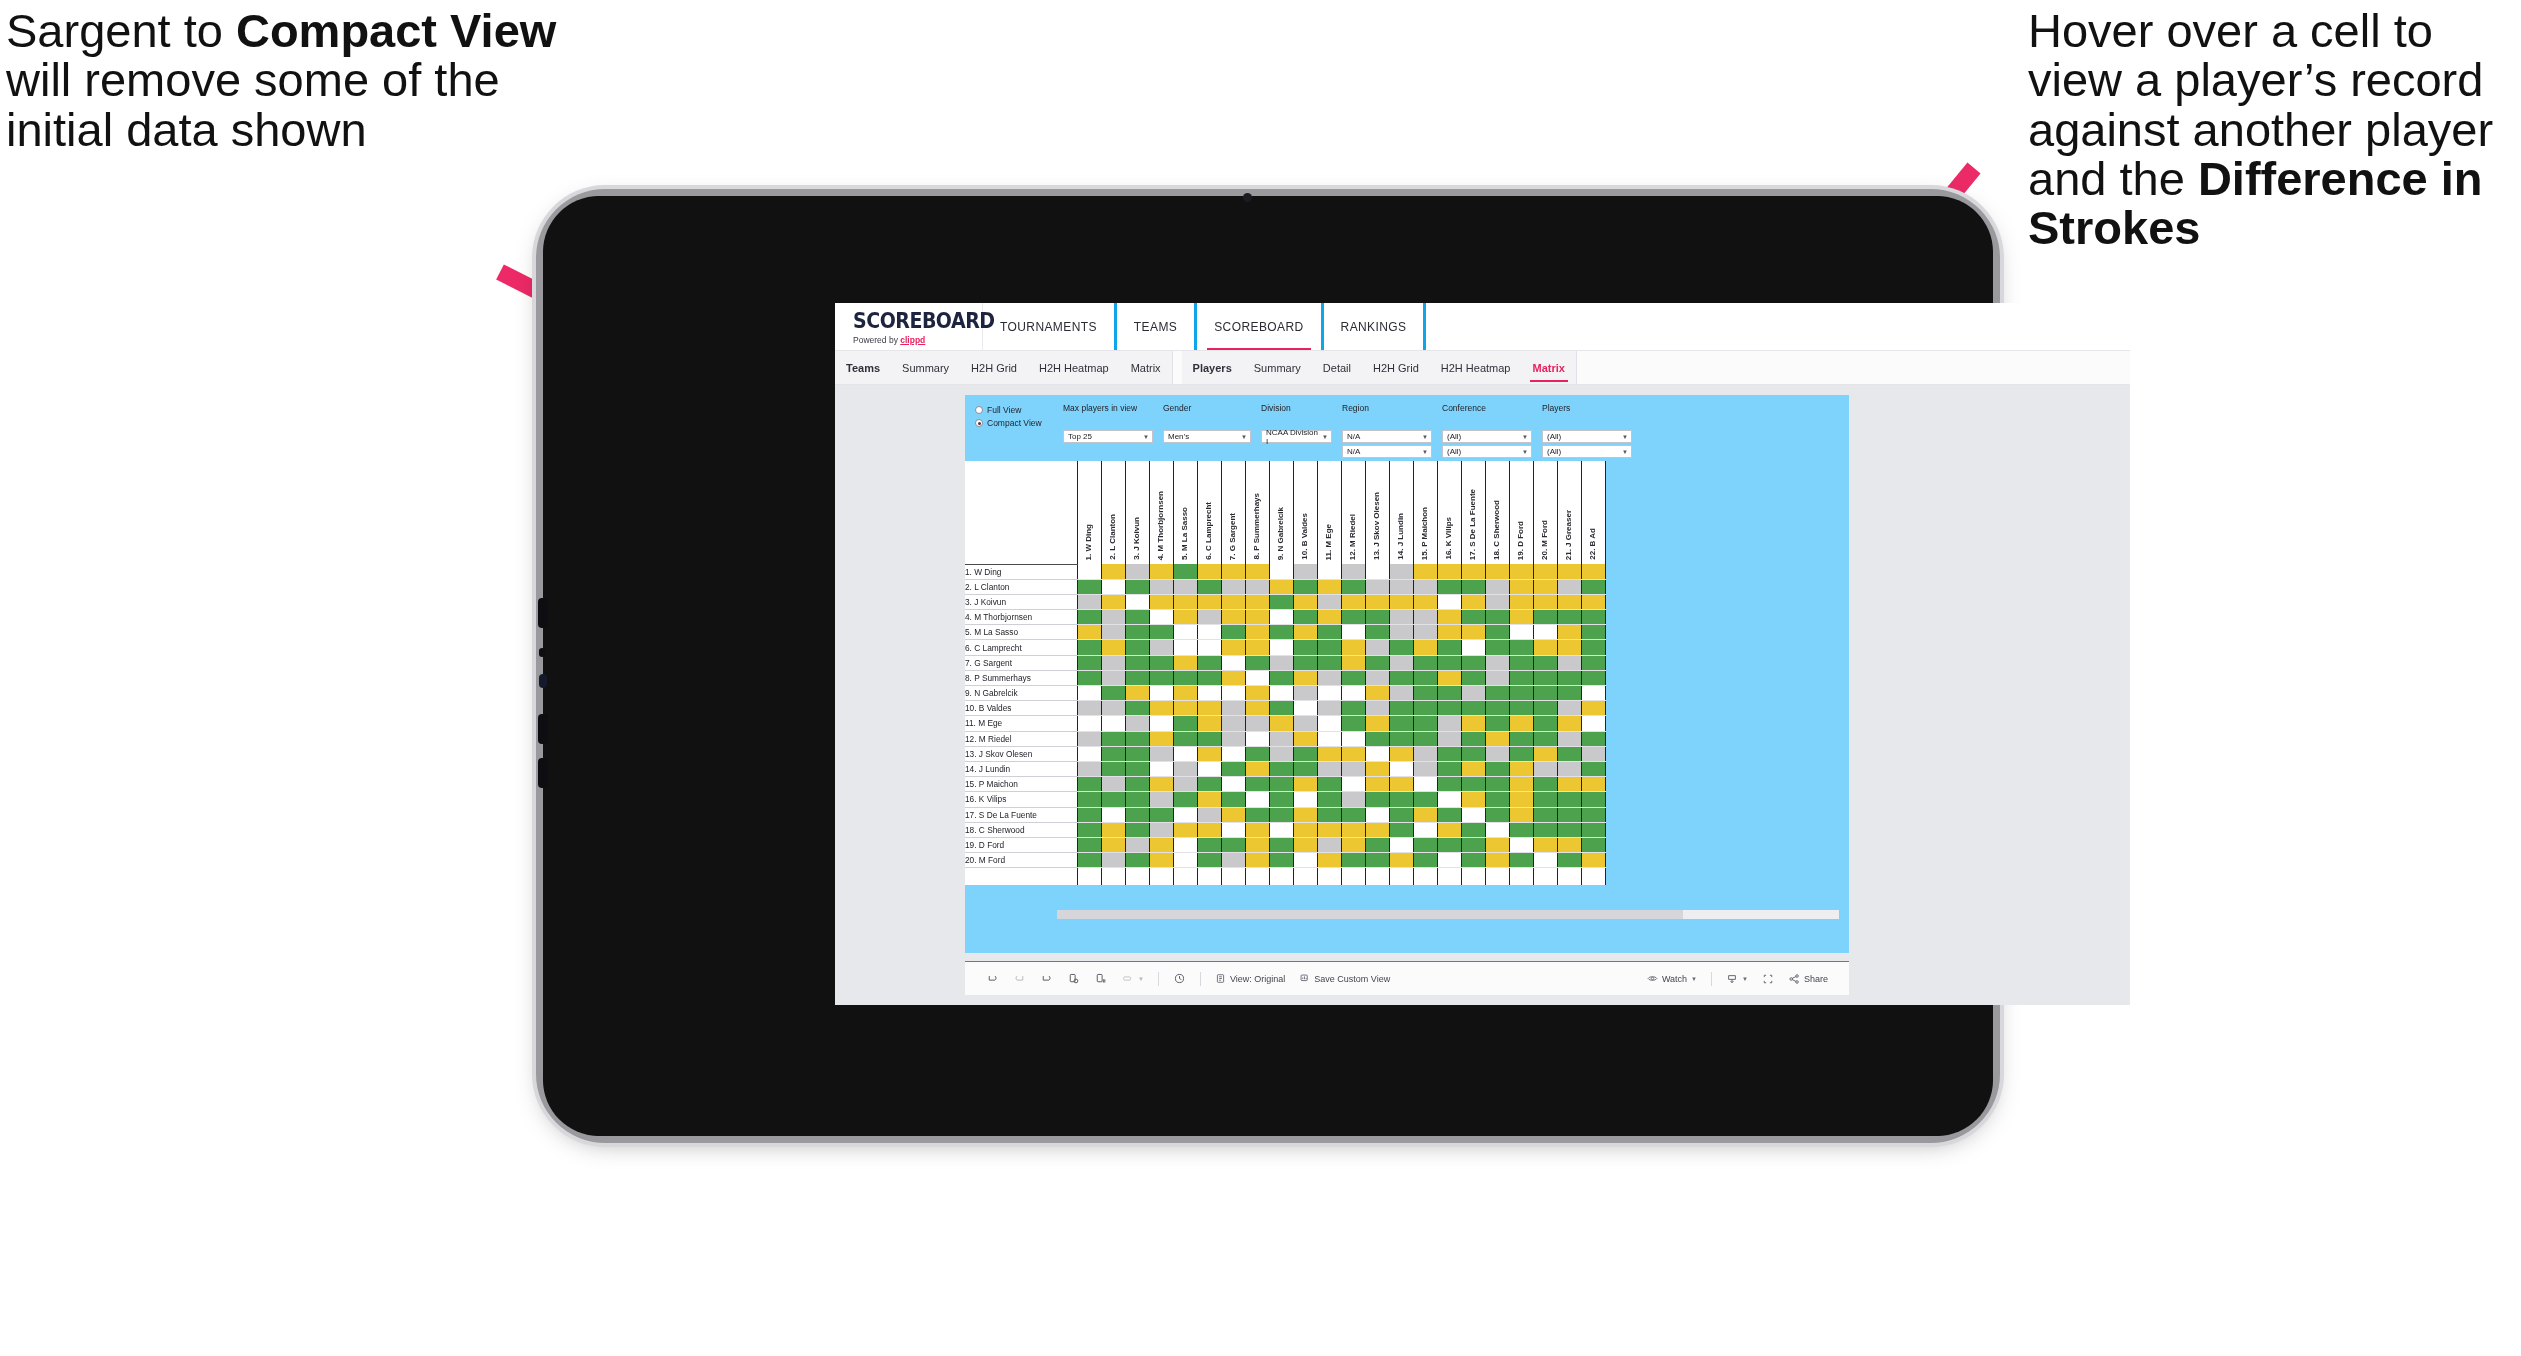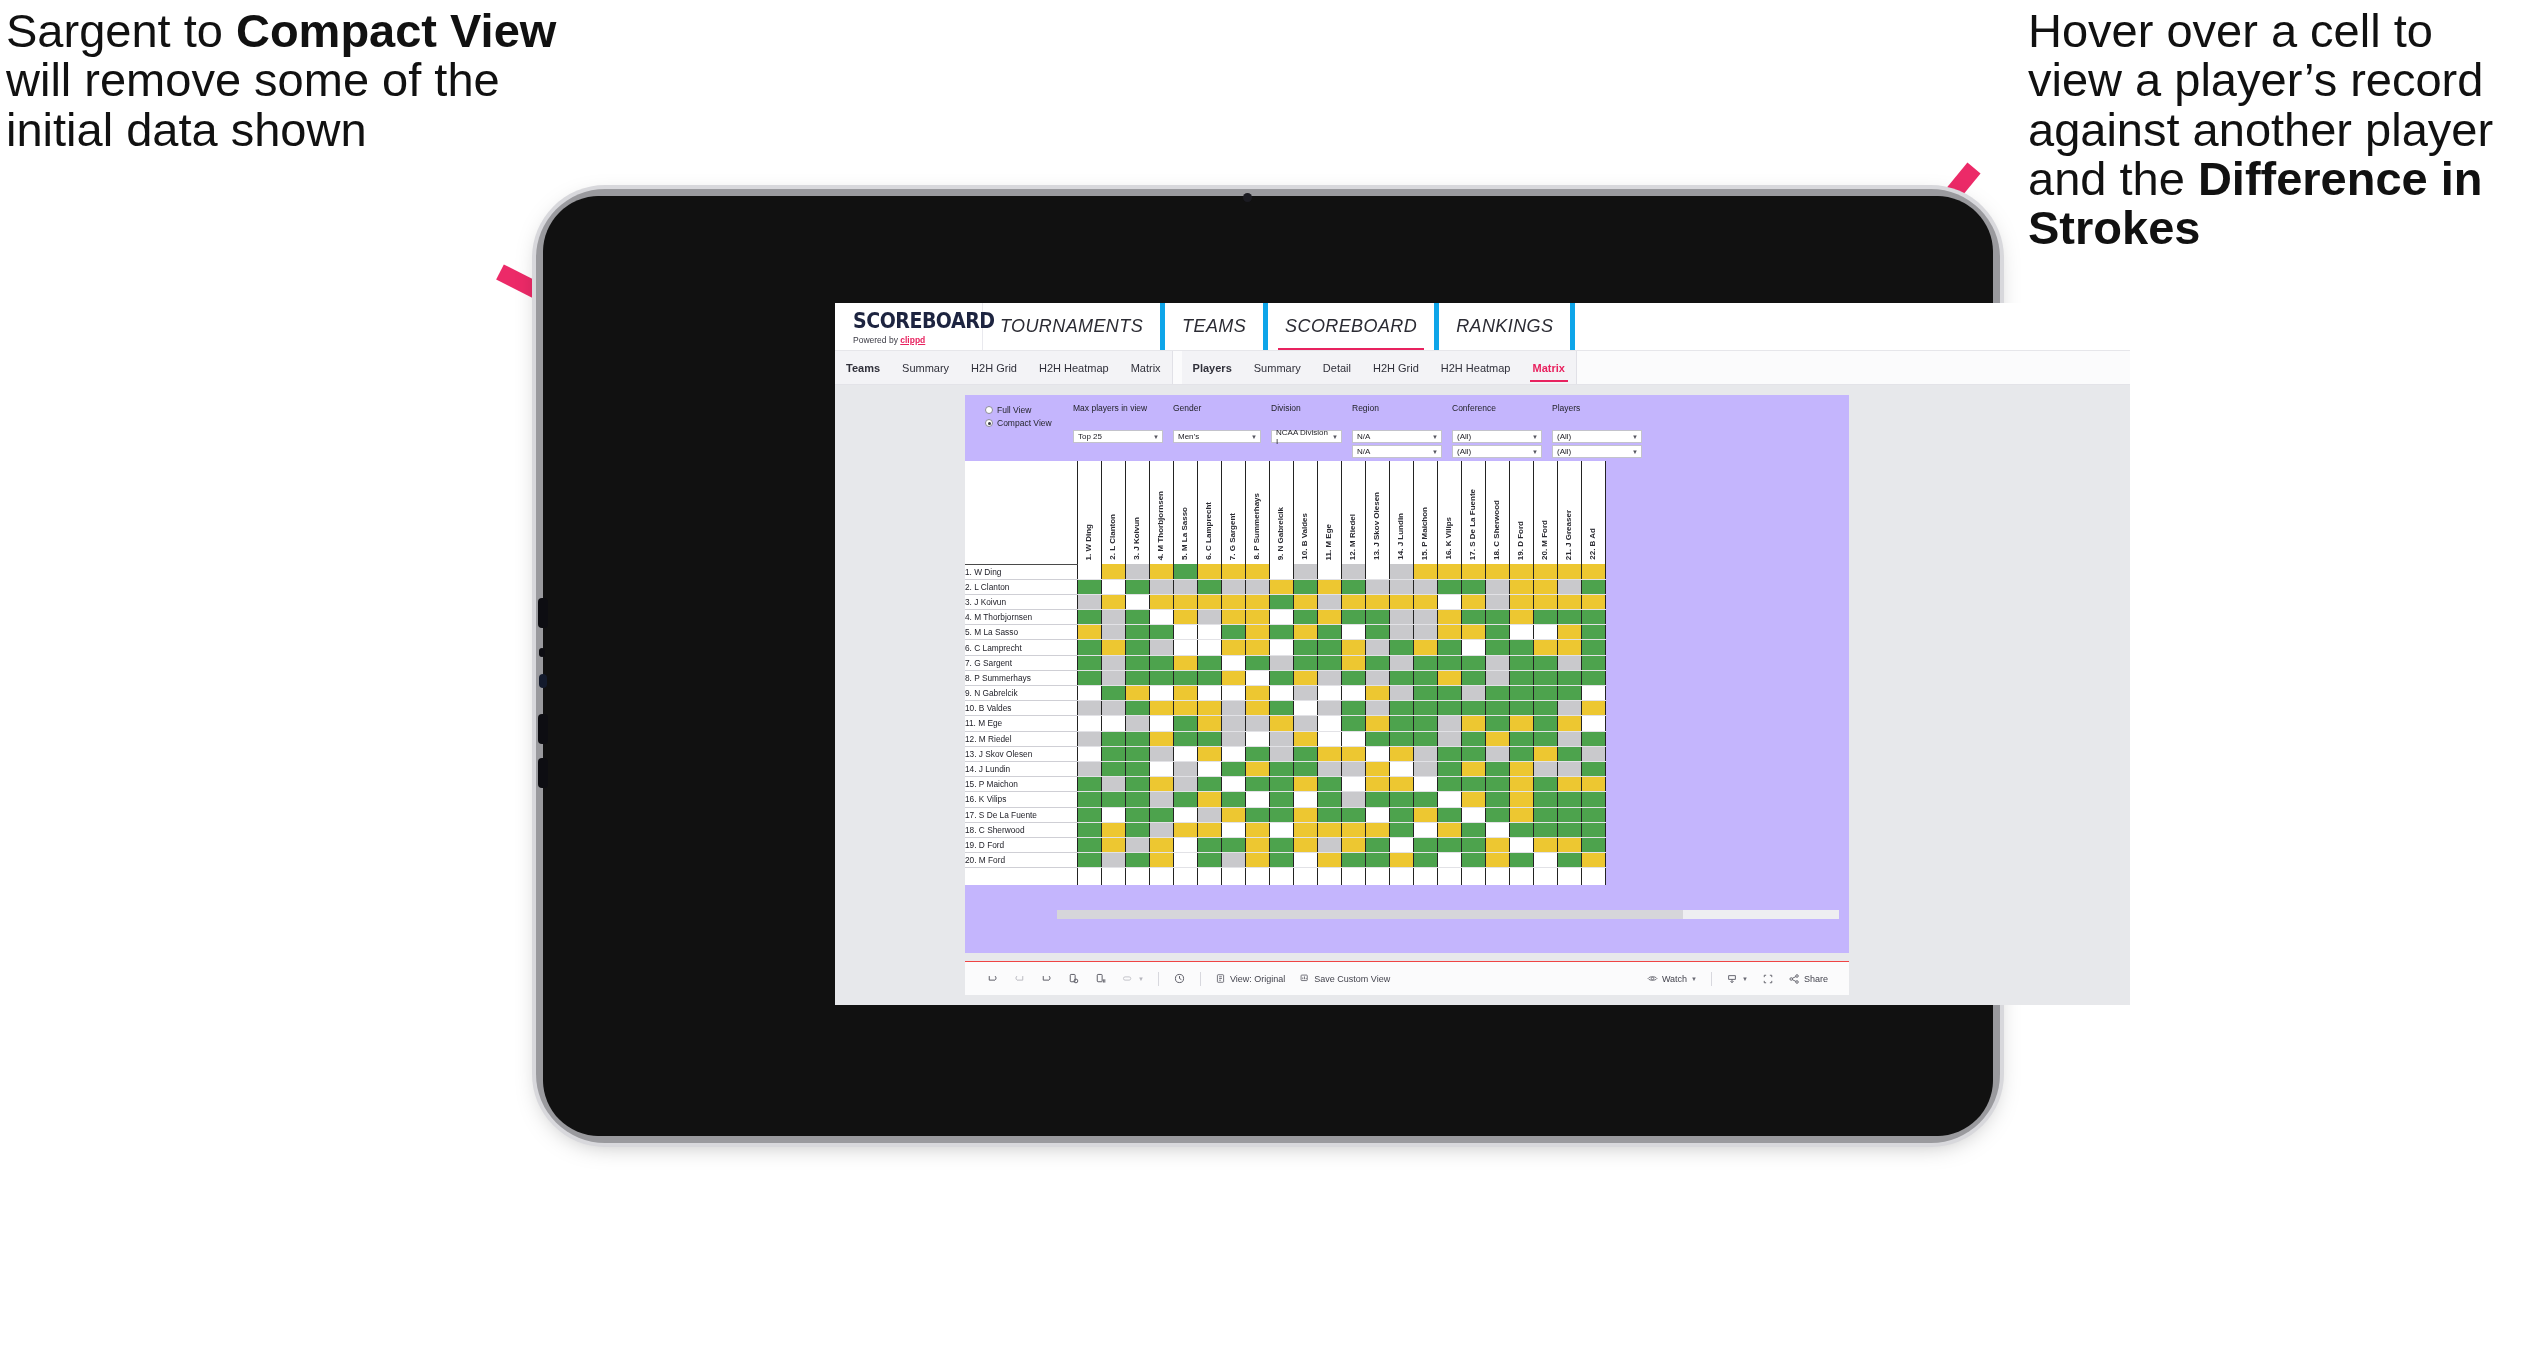--- a/index.html
+++ b/index.html
@@ -65,22 +65,22 @@
   }
   #brand { width:148px; display:flex; flex-direction:column; justify-content:center;
            padding-left:18px; border-right:1px solid #e9e9ee; }
   #brand .bname { font-size:19px; font-weight:bold; letter-spacing:-.5px;
                   color:#1d2440; font-family:"DejaVu Sans", sans-serif;
                   transform:scaleY(1.12); transform-origin:left center; }
   #brand .bsub { font-size:8.5px; color:#3a3a44; margin-top:4px; }
   #brand .bsub .pink { color:#e8225f; font-weight:bold;text-decoration:underline; }
   .topnav-item {
     display:flex; align-items:center; padding:0 17px;
-    font-size:18px; color:#2b2b33; letter-spacing:.4px;
-    border-right:5px solid #0ea5e9; cursor:pointer; position:relative;font-style:italic;
+    font-size:12px; color:#2b2b33; letter-spacing:.4px;
+    border-right:3px solid #0ea5e9; cursor:pointer; position:relative;
   }
   .topnav-item.active::after {
     content:""; position:absolute; left:10px; right:10px; bottom:0;
     height:2.5px; background:#e8225f;
   }
   #topnav-spacer { flex:1; }
 
   
   #subnav { height:34px; background:#fbfbfc; display:flex; align-items:stretch;
             border-bottom:1px solid #e3e3e8; }
@@ -93,22 +93,21 @@
   .sub-item.sel { color:#e8225f; font-weight:bold; }
   .sub-item.sel::after { content:""; position:absolute; left:8px; right:8px; bottom:2px;
                          height:2px; background:#e8225f; }
   #subnav-spacer { flex:1; background:#fbfbfc; }
 
   
   #workspace { position:absolute; left:0; top:82px; right:0; bottom:0; background:#e7e8eb; }
 
   #sheet {
     position:absolute; left:130px; top:10px; width:884px; bottom:52px;
-    background:#c4b5fd;
-    padding-left:10px;
+    background:#7dd3fc;
   }
 
   
   #filters { display:flex; align-items:flex-start; padding:8px 10px 6px 10px; gap:10px; }
   .radios { width:78px; padding-top:2px; }
   .radio-row { display:flex; align-items:center; gap:4px; font-size:8.5px; color:#25252c;
                margin-bottom:3px; }
   .rdot { width:8px; height:8px; border-radius:50%; border:1.3px solid #8c8c96;
           background:#fff; position:relative; flex:none; }
   .rdot.on::after { content:""; position:absolute; left:1.7px; top:1.7px;

